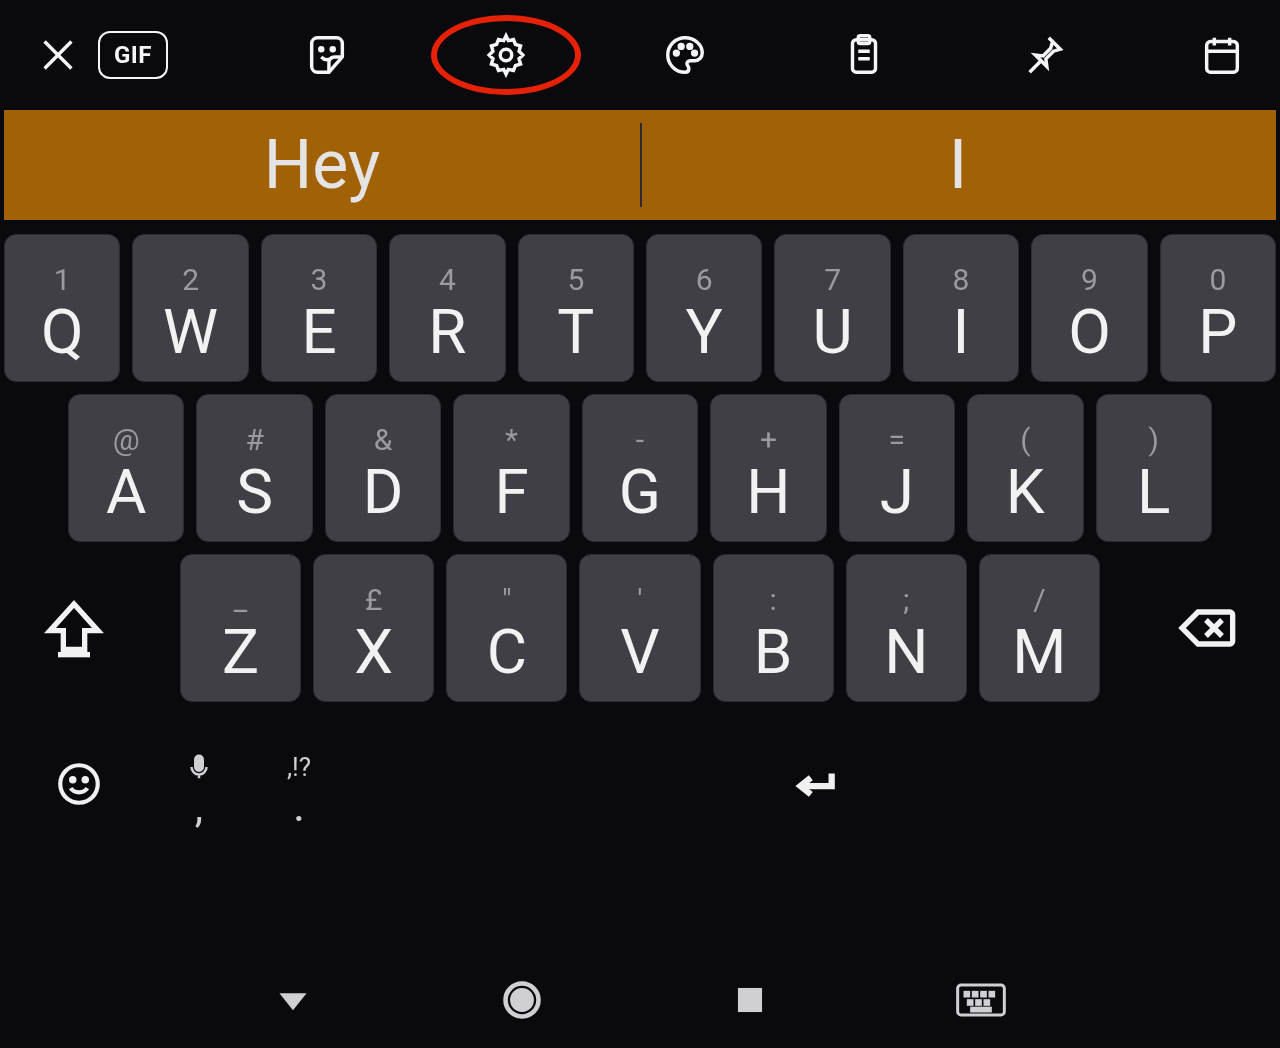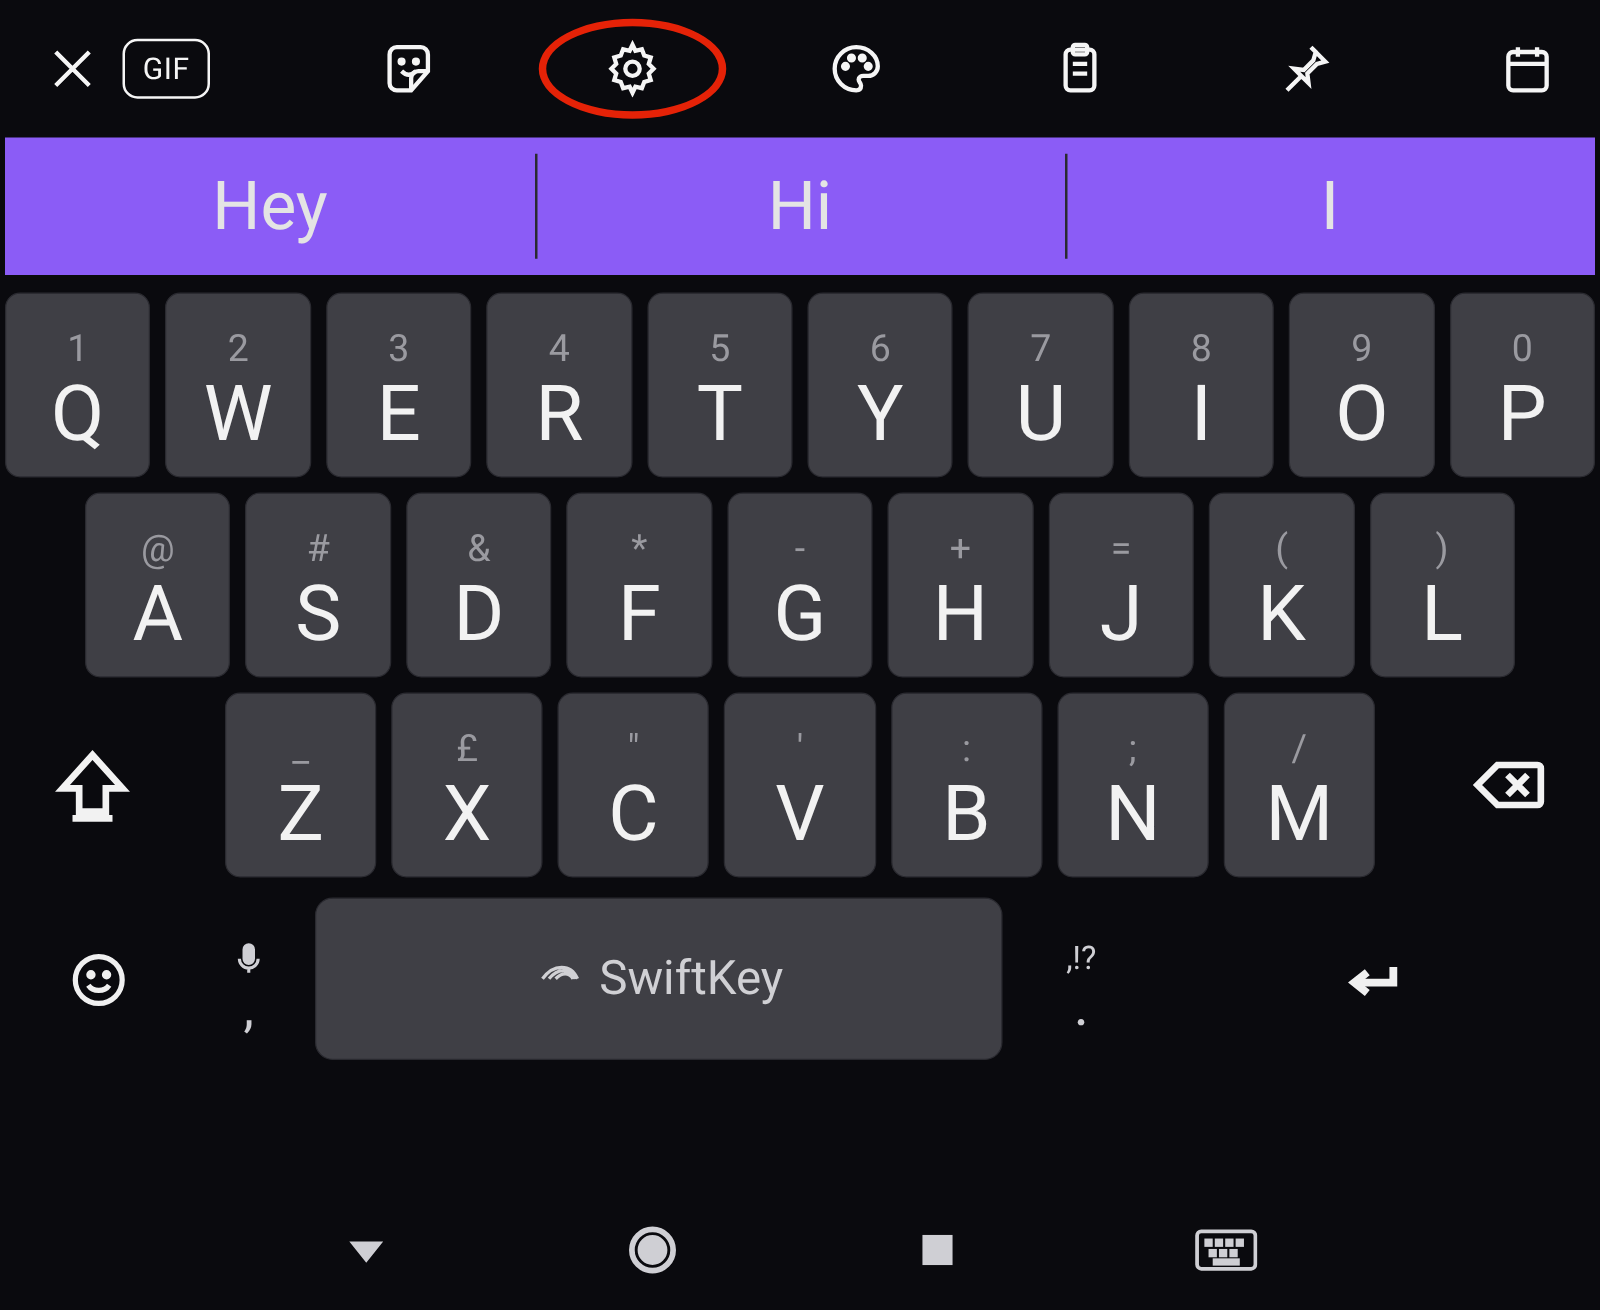--- a/index.html
+++ b/index.html
@@ -32,21 +32,21 @@
   .toolbar svg { width: 46px; height: 46px; stroke: #f5f5f5; stroke-width: 1.8; fill: none; }
   .gif-chip {
     border: 2.5px solid #f5f5f5;
     border-radius: 12px;
     width: 70px;
     height: 48px;
     display: flex;
     align-items: center;
     justify-content: center;
     font-size: 24px;
-    font-weight: 400;
+    font-weight: 700;
     letter-spacing: 0.5px;
     color: #f5f5f5;
   }
   .tool-wrap { position: relative; display:flex; align-items:center; justify-content:center; }
   .highlight-oval {
     position: absolute;
     width: 150px;
     height: 80px;
     border: 6px solid #e52207;
     border-radius: 50%;
@@ -56,25 +56,25 @@
   }
 
   
   .suggestions {
     height: 110px;
     display: flex;
     margin: 0 4px;
   }
   .suggest {
     flex: 1;
-    background: #8b5cf6;
+    background: #a16207;
     display: flex;
     align-items: center;
     justify-content: center;
-    font-size: 54px;
+    font-size: 68px;
     color: #e4e4e4;
     cursor: pointer;
     position: relative;
   }
   .suggest + .suggest::before {
     content: "";
     position: absolute;
     left: 0;
     top: 12%;
     height: 76%;
@@ -242,21 +242,20 @@
   <div class="tool">
     <svg viewBox="0 0 24 24">
       <rect x="4" y="5" width="16" height="16" rx="2"></rect>
       <path d="M4 10h16M8 3v4M16 3v4"></path>
     </svg>
   </div>
 </div>
 
 <div class="suggestions">
   <div class="suggest">Hey</div>
-  <div class="suggest">Hi</div>
   <div class="suggest">I</div>
 </div>
 
 <div class="keyboard">
 
   <div class="krow">
     <div class="key">
         <span class="hint">1</span>
         <span class="main">Q</span>
       </div>
@@ -390,26 +389,20 @@
           <circle cx="15" cy="10" r="0.8" fill="#f0f0f0"></circle>
         <path d="M8 14c1 1.5 2.5 2 4 2s3-.5 4-2"></path>
       </svg>
     </div>
     <div class="b-cell b-mic">
       <svg viewBox="0 0 24 24">
         <rect x="9" y="3" width="6" height="12" rx="3"></rect>
           <path d="M6 12a6 6 0 0 0 12 0M12 18v3" fill="none"></path>
       </svg>
       <span class="comma">,</span>
-    </div>
-    <div class="b-cell b-space">
-      <svg viewBox="0 0 24 24">
-        <path d="M4 12c5-7 13-7 16 0M7 12c4-5 9-5 12 0M10 12c3-3 6-3 8 0" fill="none" stroke="#d0d0d4" stroke-width="1.5"></path>
-      </svg>
-      <span>SwiftKey</span>
     </div>
     <div class="b-cell b-punct">
       <span class="hint">,!?</span>
       <span class="dot">.</span>
     </div>
     <div class="b-cell b-enter">
       <svg viewBox="0 0 24 24">
         <path d="M20 7v6H6"></path>
           <path d="M10 9l-5 4 5 4"></path>
       </svg>

